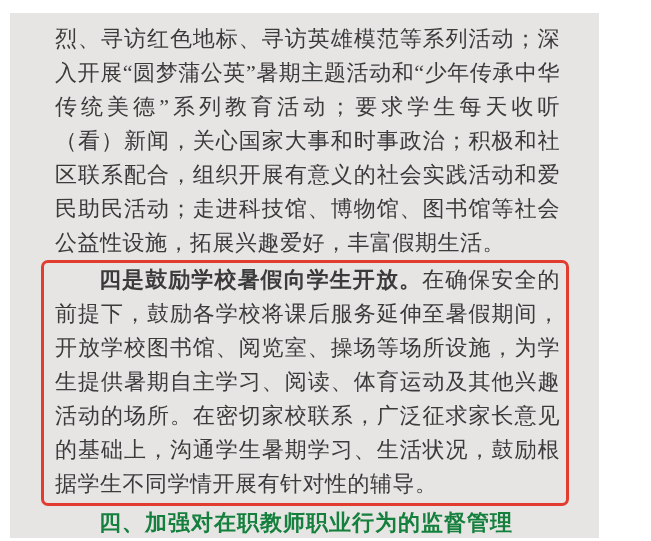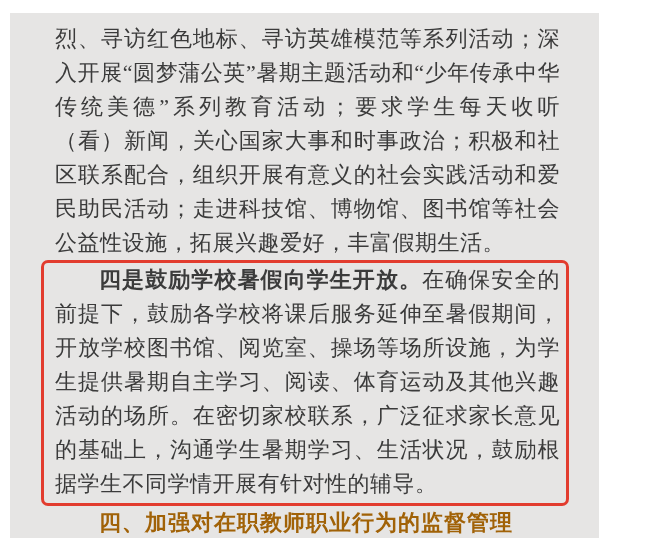--- a/index.html
+++ b/index.html
@@ -42,21 +42,21 @@
     border: 3px solid var(--highlight-border);
     border-radius: 7px;
     margin: 0 -9px 0 -14px;
     padding: 0 6px 2px 11px;
   }
   .lead-bold {
     font-weight: bold;
   }
   .heading {
     font-weight: bold;
-    color: #a16207;
+    color: #15803d;
     font-family: "Liberation Sans", "DejaVu Sans", sans-serif;
     letter-spacing: 1px;
   }
 </style>
 </head>
 <body>
 
 <div class="page">
   <div class="content">
 

